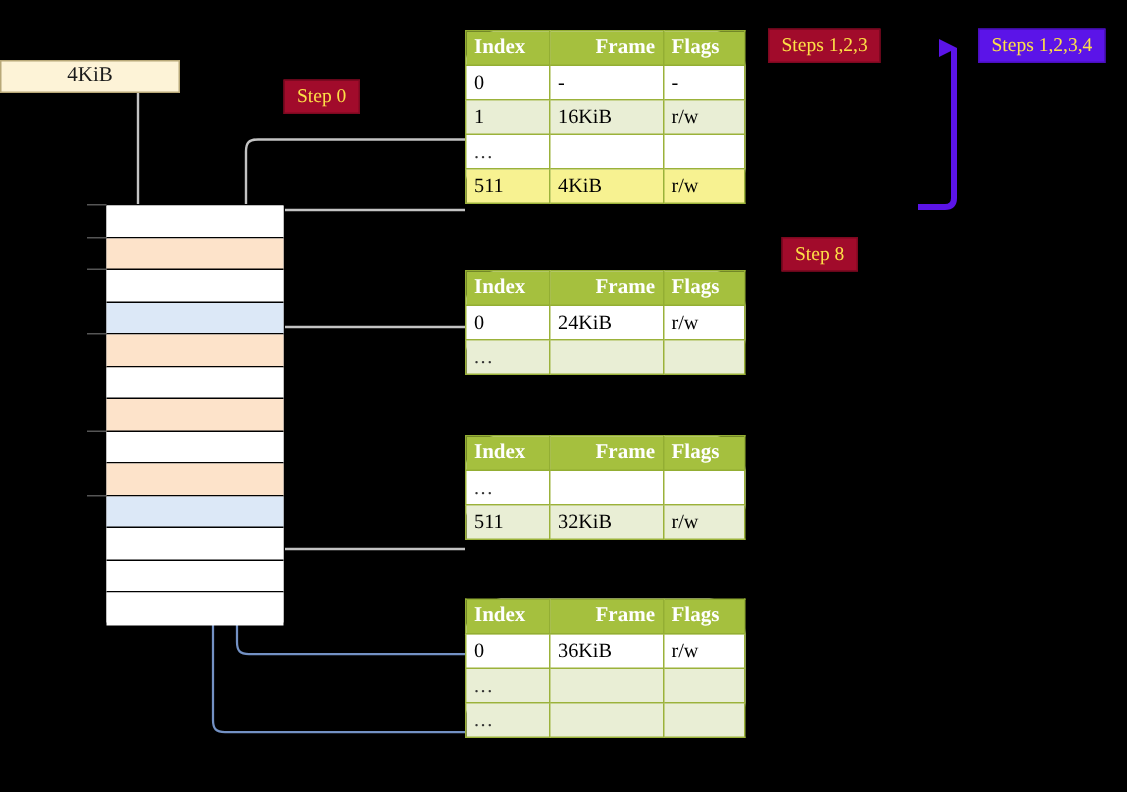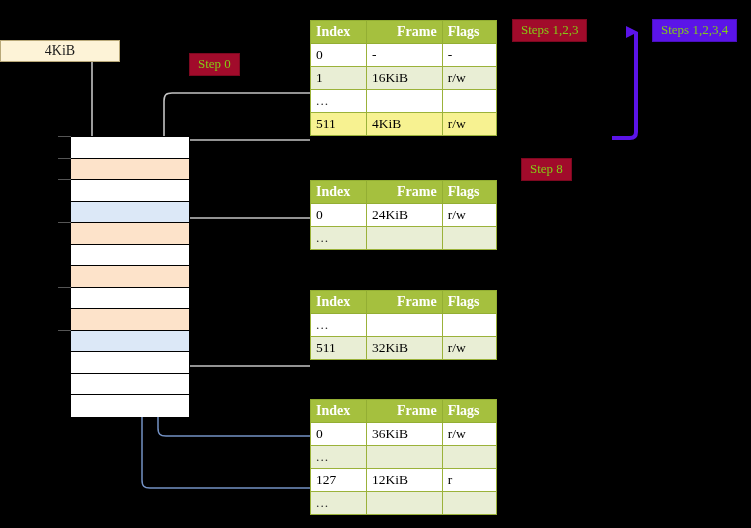--- a/index.html
+++ b/index.html
@@ -42,21 +42,21 @@
     font-size: 14px;
     line-height: 20px;
     text-align: center;
     white-space: nowrap;
   }
 
   
   .badge {
     position: absolute;
     box-sizing: border-box;
-    color: #84cc16;
+    color: #fde047;
     font-size: 13px;
     line-height: 18px;
     padding: 1px 8px 2px 8px;
     white-space: nowrap;
     text-align: center;
   }
   .badge-red   { background: #a10b2b; border: 1px solid #7d0820; }
   .badge-blue  { background: #5b14e8; border: 1px solid #4a0fbe; }
 
   
@@ -314,25 +314,20 @@
       <tr class="plain">
         <td class="c-index">0</td>
         <td class="c-frame">36KiB</td>
         <td class="c-flags">r/w</td>
       </tr>
       <tr class="alt">
         <td class="c-index ellipsis">...</td>
         <td class="c-frame"></td>
         <td class="c-flags"></td>
       </tr>
-      <tr class="plain">
-        <td class="c-index">127</td>
-        <td class="c-frame">12KiB</td>
-        <td class="c-flags">r</td>
-      </tr>
       <tr class="alt">
         <td class="c-index ellipsis">...</td>
         <td class="c-frame"></td>
         <td class="c-flags"></td>
       </tr>
     </tbody>
   </table>
 
 </div>
 

